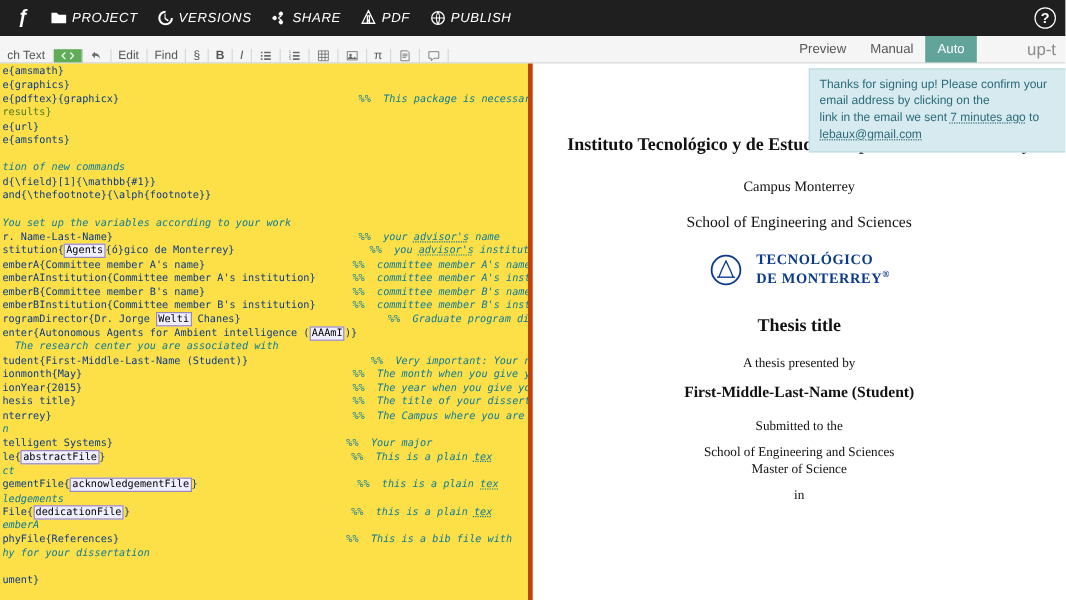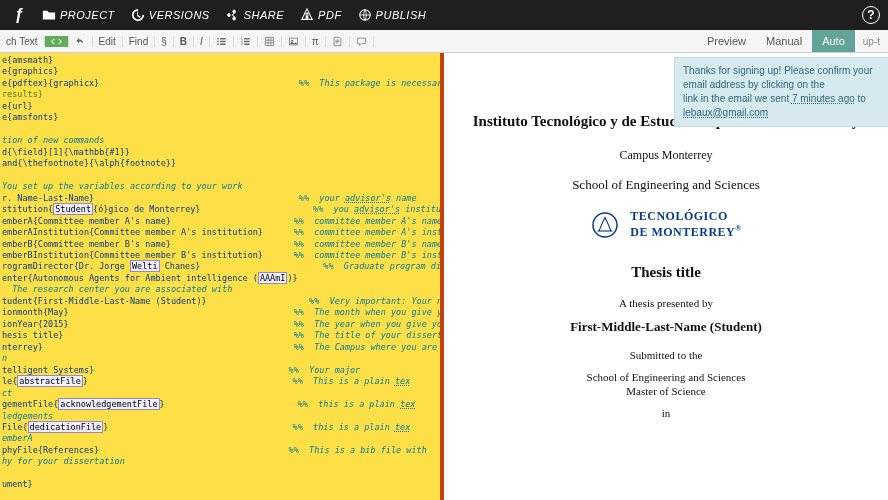--- a/index.html
+++ b/index.html
@@ -9,30 +9,30 @@
 
 .topbar { background: #1f1f1f; color: #fff; height: 30px; display: flex; align-items: center; padding: 0 8px; }
 .topbar .brand { width: 22px; height: 22px; display: flex; align-items: center; justify-content: center; color: #fff; font-style: italic; font-weight: bold; font-size: 16px; margin-right: 4px; }
 .topbar .navbtn { display: flex; align-items: center; gap: 4px; padding: 4px 8px; font-size: 11px; color: #fff; cursor: pointer; letter-spacing: .5px; font-style: italic; }
 .topbar .navbtn svg { width: 14px; height: 14px; fill: #fff; }
 .topbar .spacer { flex: 1; }
 .help { width: 18px; height: 18px; border: 1.5px solid #fff; border-radius: 50%; display: flex; align-items: center; justify-content: center; font-weight: bold; font-size: 12px; cursor: pointer; }
 
 
 .toolbar { background: #f5f5f5; border-bottom: 1px solid #d0d0d0; height: 23px; display: flex; align-items: stretch; }
-.toolbar .left { display: flex; align-items: center; }
+.toolbar .left { display: flex; align-items: flex-end; }
 .toolbar .btn { display: flex; align-items: center; padding: 0 6px; font-size: 10px; color: #555; border-right: 1px solid #d8d8d8; cursor: pointer; }
 .toolbar .btn svg { width: 11px; height: 11px; fill: #6b6b6b; }
 .toolbar .btn.green { background: #5fae57; color: #fff; }
 .toolbar .btn.green svg { fill: #fff; }
 .toolbar .flex { flex: 1; }
 .toolbar .right { display: flex; align-items: stretch; }
 .toolbar .tab { padding: 0 10px; display: flex; align-items: center; font-size: 11px; color: #555; cursor: pointer; }
 .toolbar .tab.active { background: #62a39a; color: #fff; }
-.toolbar .uptodate { padding: 0 8px; display: flex; align-items: center; font-size: 10px; color: #8a8a8a; }
+.toolbar .uptodate { padding: 0 8px; display: flex; align-items: center; font-size: 14px; color: #8a8a8a; margin-left: 34px; }
 
 
 .main { flex: 1; display: flex; min-height: 0; }
 .editor { width: 444px; border-right: 4px solid #c2410c; overflow: hidden; position: relative; font-family: Menlo, Consolas, monospace; font-size: 8.5px; line-height: 1.35; background: #fde047; padding: 2px 0 2px 2px; }
 .editor .ln { white-space: pre; }
 .c-kw { color: #0a3a8a; }
 .c-brace { color: #4a7a1a; text-align: right; }
 .c-com { color: #0a7a9a; font-style: italic; }
 .c-dotted { text-decoration: underline dotted #0a7a9a; }
 .c-box { border: 1px solid #98b; padding: 0 1px; background: #eef; }
@@ -174,21 +174,21 @@
 <div class="ln"><span class="c-brace">results}</span></div>
 <div class="ln"><span class="c-kw">e{url}</span></div>
 <div class="ln"><span class="c-kw">e{amsfonts}</span></div>
 <div class="ln">&nbsp;</div>
 <div class="ln"><span class="c-com">tion of new commands</span></div>
 <div class="ln"><span class="c-kw">d{\field}[1]{\mathbb{#1}}</span></div>
 <div class="ln"><span class="c-kw">and{\thefootnote}{\alph{footnote}}</span></div>
 <div class="ln">&nbsp;</div>
 <div class="ln"><span class="c-com">You set up the variables according to your work</span></div>
 <div class="ln"><span class="c-kw">r. Name-Last-Name}</span><span>                                        </span><span class="c-com">%%  your </span><span class="c-com c-dotted">advisor's</span><span class="c-com"> name</span></div>
-<div class="ln"><span class="c-kw">stitution{</span><span class="c-box">Student</span><span class="c-kw">{ó}gico de Monterrey}</span><span>                      </span><span class="c-com">%%  you </span><span class="c-com c-dotted">advisor's</span><span class="c-com"> institution</span></div>
+<div class="ln"><span class="c-kw">stitution{</span><span class="c-box">Agents</span><span class="c-kw">{ó}gico de Monterrey}</span><span>                      </span><span class="c-com">%%  you </span><span class="c-com c-dotted">advisor's</span><span class="c-com"> institution</span></div>
 <div class="ln"><span class="c-kw">emberA{Committee member A's name}</span><span>                        </span><span class="c-com">%%  committee member A's name</span></div>
 <div class="ln"><span class="c-kw">emberAInstitution{Committee member A's institution}</span><span>      </span><span class="c-com">%%  committee member A's institution</span></div>
 <div class="ln"><span class="c-kw">emberB{Committee member B's name}</span><span>                        </span><span class="c-com">%%  committee member B's name</span></div>
 <div class="ln"><span class="c-kw">emberBInstitution{Committee member B's institution}</span><span>      </span><span class="c-com">%%  committee member B's institution</span></div>
 <div class="ln"><span class="c-kw">rogramDirector{Dr. Jorge </span><span class="c-box">Welti</span><span class="c-kw"> Chanes}</span><span>                        </span><span class="c-com">%%  Graduate program director's name</span></div>
 <div class="ln"><span class="c-kw">enter{Autonomous Agents for Ambient intelligence (</span><span class="c-box">AAAmI</span><span class="c-kw">)}</span></div>
 <div class="ln"><span class="c-com">  </span><span class="c-com">The research center you are associated with</span></div>
 <div class="ln"><span class="c-kw">tudent{First-Middle-Last-Name (Student)}</span><span>                    </span><span class="c-com">%%  Very important: Your name</span></div>
 <div class="ln"><span class="c-kw">ionmonth{May}</span><span>                                            </span><span class="c-com">%%  The month when you give your thesis</span></div>
 <div class="ln"><span class="c-kw">ionYear{2015}</span><span>                                            </span><span class="c-com">%%  The year when you give your thesis</span></div>

